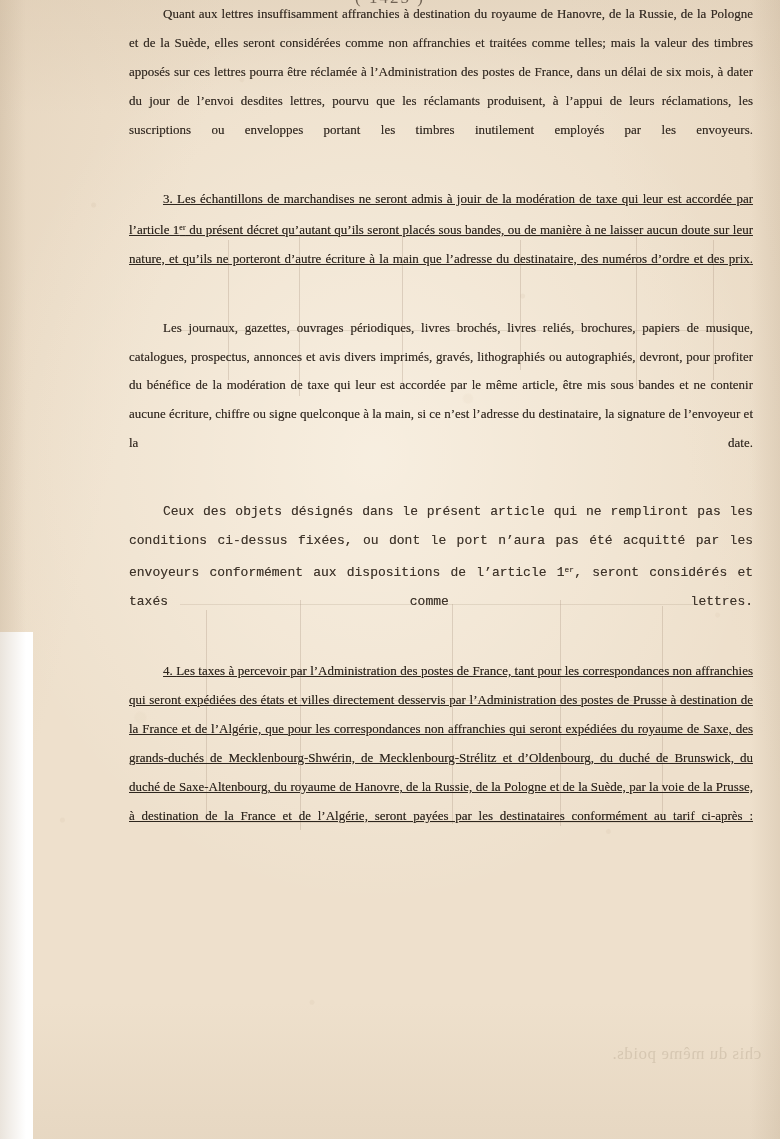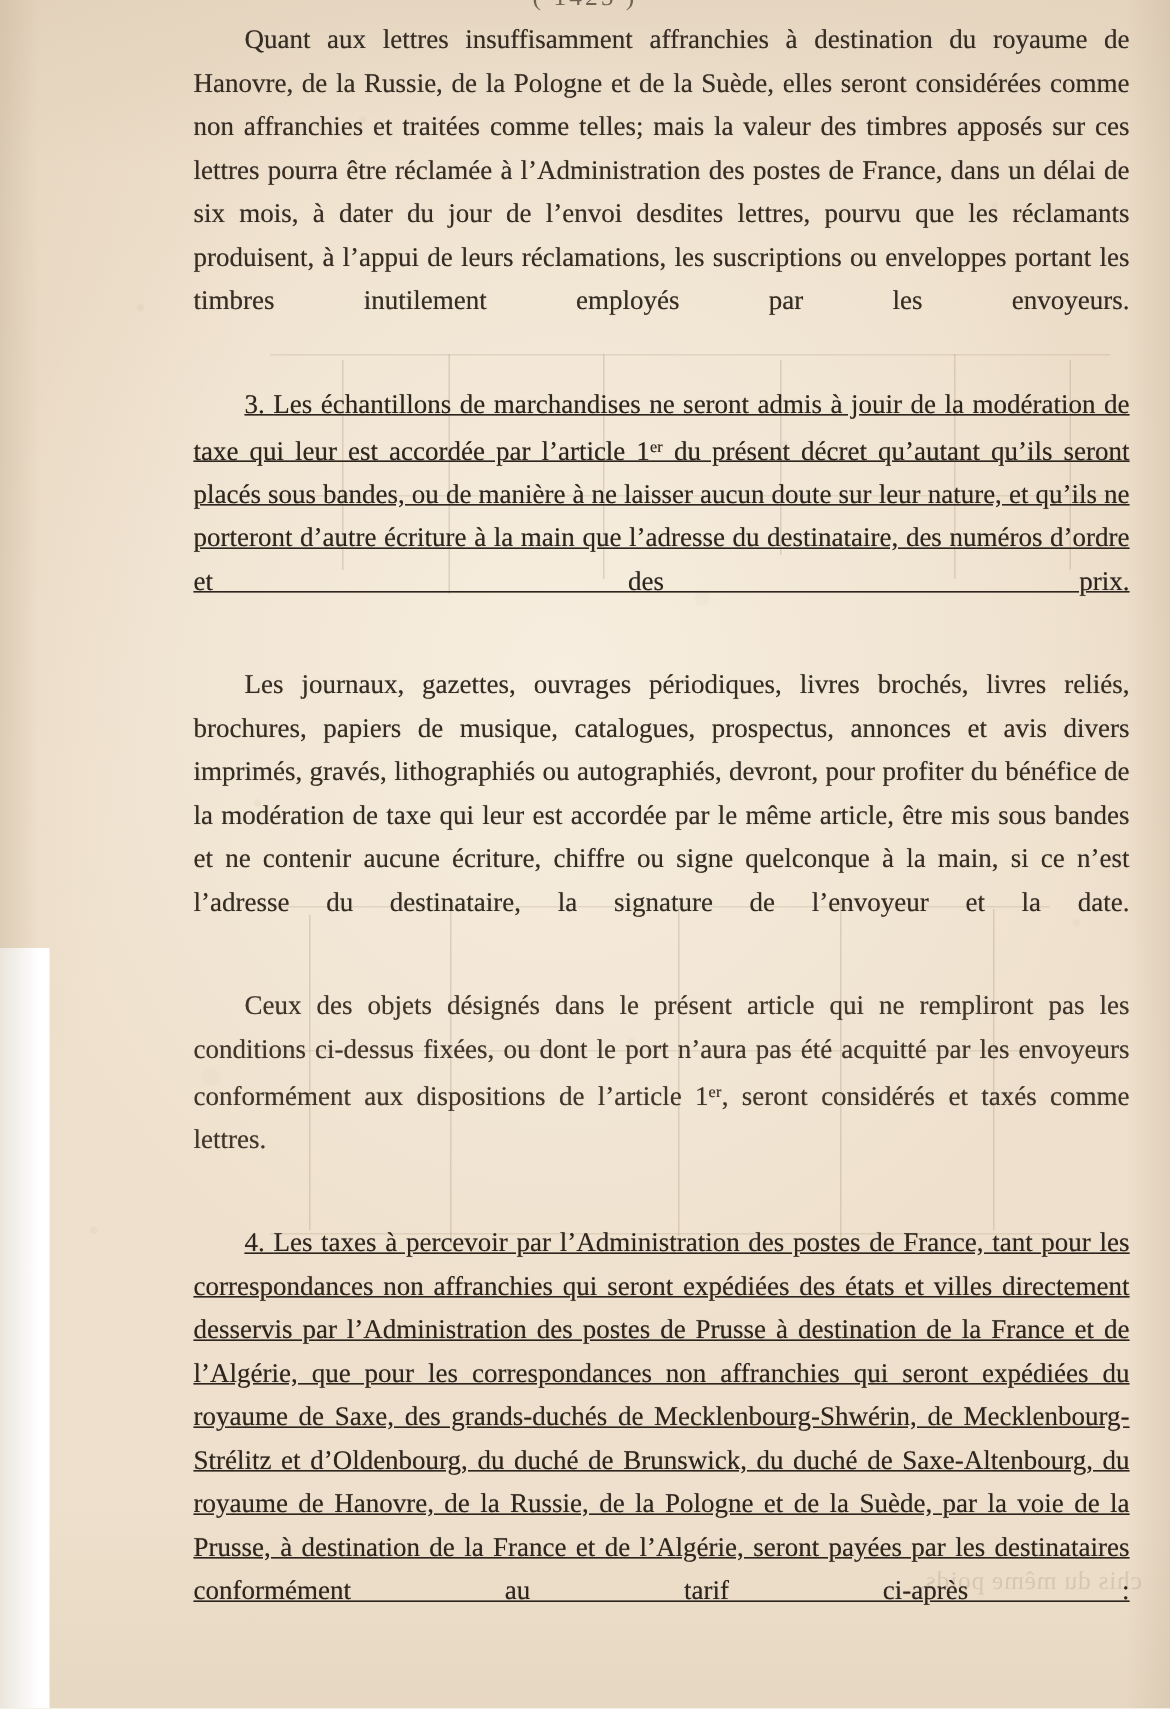--- a/index.html
+++ b/index.html
@@ -103,24 +103,24 @@
     color: #4a3d30;
     opacity: 0.75;
     letter-spacing: 2px;
     pointer-events: none;
   }
 
   
   .textblock {
     position: absolute;
     left: 129px;
-    top: 12px;
+    top: 0;
     width: 624px;
     color: #352c24;
-    font-size: 18px;
+    font-size: 13px;
     line-height: 28.95px;
     text-align: justify;
     text-justify: inter-word;
   }
 
   .para {
     margin: 0;
     padding: 0;
     text-indent: 34px;
     text-align: justify;
@@ -138,21 +138,21 @@
     font-weight: 400;
   }
 
   sup.ord {
     font-size: 0.60em;
     vertical-align: 0.52em;
     letter-spacing: 0.2px;
   }
 
   
-  .ink-light { color: #3f352b; }
+  .ink-light { color: #3f352b; font-family: Liberation Mono, monospace; }
   .ink-dark  { color: #2e261e; text-decoration: underline; }
 
   .blur-soft {
     text-shadow: 0 0 0.45px rgba(53,44,36,0.55);
   }
 </style>
 </head>
 <body>
 
 <div id="page">

